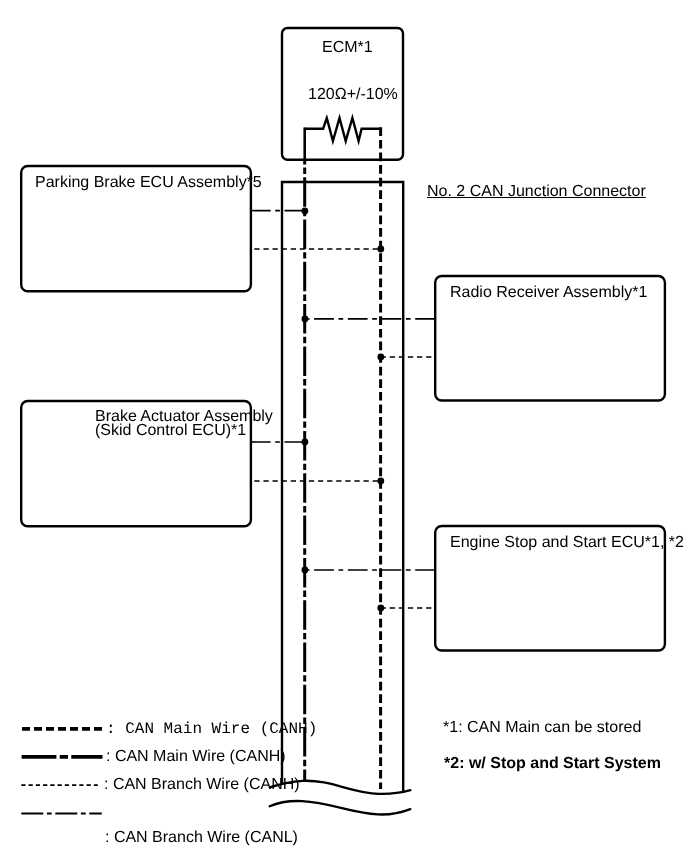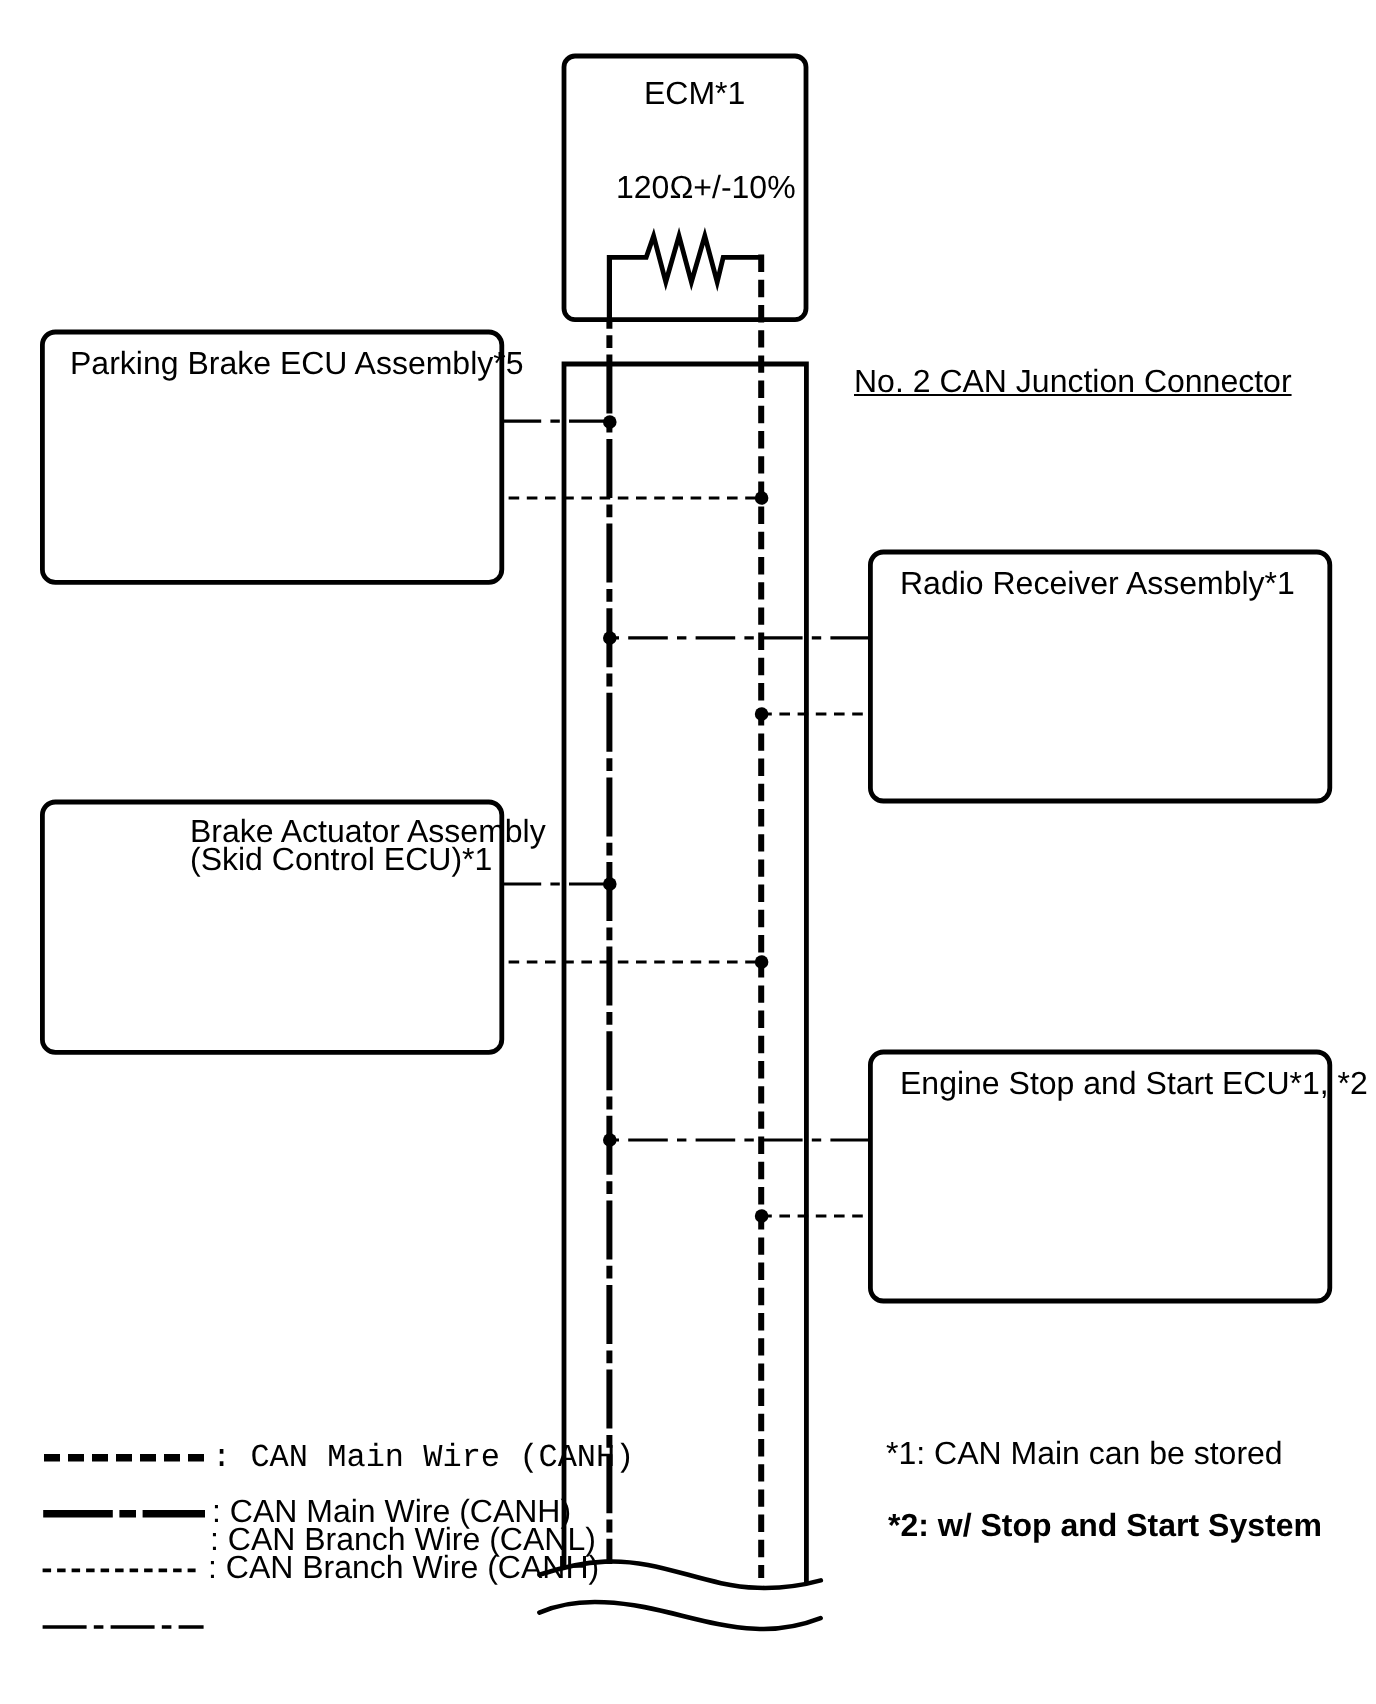--- a/index.html
+++ b/index.html
@@ -68,16 +68,16 @@
 <div class="lbl" style="left:426.5px;top:184px;text-decoration:underline;">No. 2 CAN Junction Connector</div>
 <div class="lbl" style="left:35px;top:175px;">Parking Brake ECU Assembly*5</div>
 <div class="lbl" style="left:449.5px;top:284.5px;">Radio Receiver Assembly*1</div>
 <div class="lbl" style="left:46.8px;top:410px;line-height:14.3px;margin-left:48px;">Brake Actuator Assembly
 (Skid Control ECU)*1</div>
 <div class="lbl" style="left:449.9px;top:535px;">Engine Stop and Start ECU*1, *2</div>
 
 <div class="lbl" style="left:105.7px;top:721.9px;font-family:Liberation Mono, monospace;">: CAN Main Wire (CANH)</div>
 <div class="lbl" style="left:105.7px;top:748.9px;">: CAN Main Wire (CANH)</div>
 <div class="lbl" style="left:103.8px;top:776.8px;">: CAN Branch Wire (CANH)</div>
-<div class="lbl" style="left:105px;top:763px;">: CAN Branch Wire (CANL)</div>
+<div class="lbl" style="left:105px;top:830px;">: CAN Branch Wire (CANL)</div>
 
 <div class="lbl" style="left:443px;top:719.5px;">*1: CAN Main can be stored</div>
 <div class="lbl" style="left:443.7px;top:755.5px;font-weight:bold;">*2: w/ Stop and Start System</div>
 
 </body></html>

